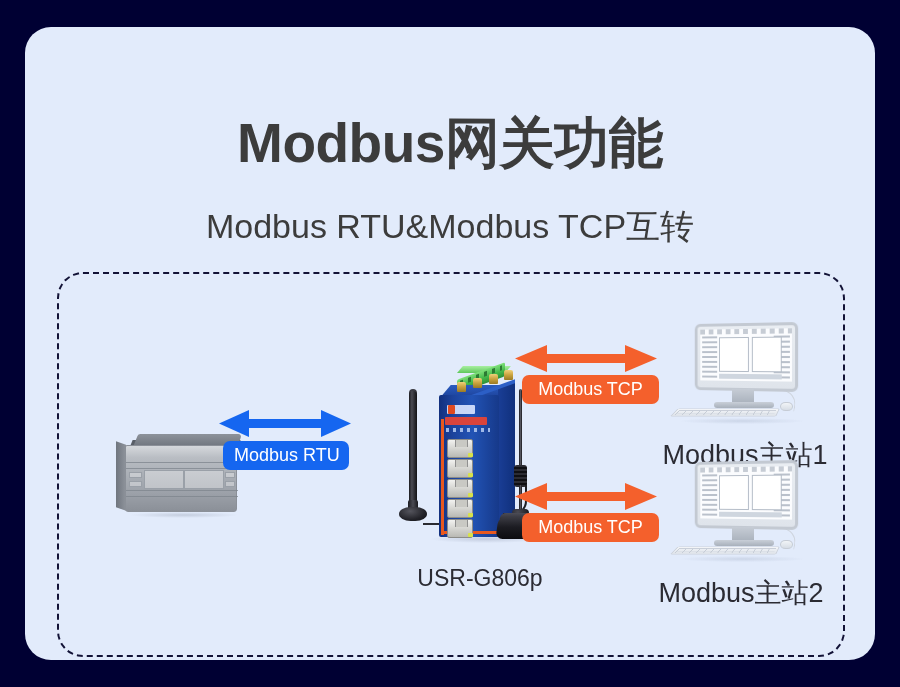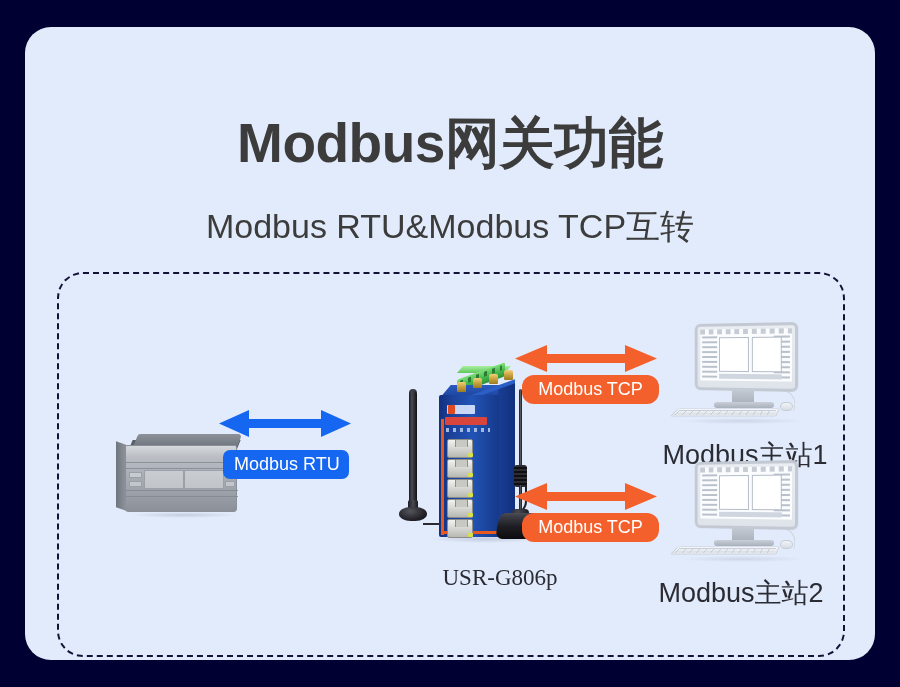--- a/index.html
+++ b/index.html
@@ -92,21 +92,21 @@
   .arrow { position:absolute; }
   .badge {
     position:absolute;
     color:#ffffff; font-size:18px;
     border-radius:7px;
     padding:5px 11px 6px 11px;
     white-space:nowrap; line-height:1;
     text-align:center;
   }
   .badge-blue { background:#1566f0; }
-  .badge-orange { background:#f4602c;border-radius:12px; }
+  .badge-orange { background:#f4602c; }
 
   
   .router { position:absolute; left:372px; top:332px; width:160px; height:195px; }
 
   
   .ant-l-rod {
     position:absolute; left:12px; top:32px; width:8px; height:120px;
     background:linear-gradient(90deg,#1a1a1e 0%,#4a4a52 35%,#2b2b31 70%,#121215 100%);
     border-radius:4px 4px 2px 2px;
   }
@@ -365,21 +365,21 @@
       <div class="plc-shadow"></div>
     </div>
 
     <svg class="arrow" style="left:194px; top:380px;" width="132" height="34" viewBox="0 0 132 34">
       <g fill="#1566f0">
         <rect x="26" y="12" width="80" height="9"></rect>
         <polygon points="0,16.5 30,3 30,30"></polygon>
         <polygon points="132,16.5 102,3 102,30"></polygon>
       </g>
     </svg>
-    <div class="badge badge-blue" style="left:198px; top:414px; width:126px;margin-top:9px;">Modbus RTU</div>
+    <div class="badge badge-blue" style="left:198px; top:414px; width:126px;">Modbus RTU</div>
 
     <div class="router">
       <div class="r-shadow"></div>
 
       <div class="ant-l-tip"></div>
       <div class="ant-l-rod"></div>
       <div class="ant-l-neck"></div>
       <div class="ant-l-base"></div>
       <div class="ant-l-cable"></div>
 
@@ -415,21 +415,21 @@
       <div class="r-port-led" style="left:71px;top:174px;"></div>
 
       <div class="ant-r-rod"></div>
       <div class="ant-r-coil"></div>
       <div class="ant-r-rod2"></div>
       <div class="ant-r-cable"></div>
       <div class="ant-r-neck"></div>
       <div class="ant-r-base-top"></div>
       <div class="ant-r-base"></div>
     </div>
-    <div class="caption" style="left:350px; top:538px; width:250px; font-size:23px;font-family:Liberation Serif, serif;">USR-G806p</div>
+    <div class="caption" style="left:330px; top:538px; width:250px; font-size:23px;">USR-G806p</div>
 
     <svg class="arrow" style="left:490px; top:315px;" width="142" height="34" viewBox="0 0 142 34">
       <g fill="#f4602c">
         <rect x="28" y="12" width="86" height="9"></rect>
         <polygon points="0,16.5 32,3 32,30"></polygon>
         <polygon points="142,16.5 110,3 110,30"></polygon>
       </g>
     </svg>
     <div class="badge badge-orange" style="left:497px; top:348px; width:137px;">Modbus TCP</div>
 

